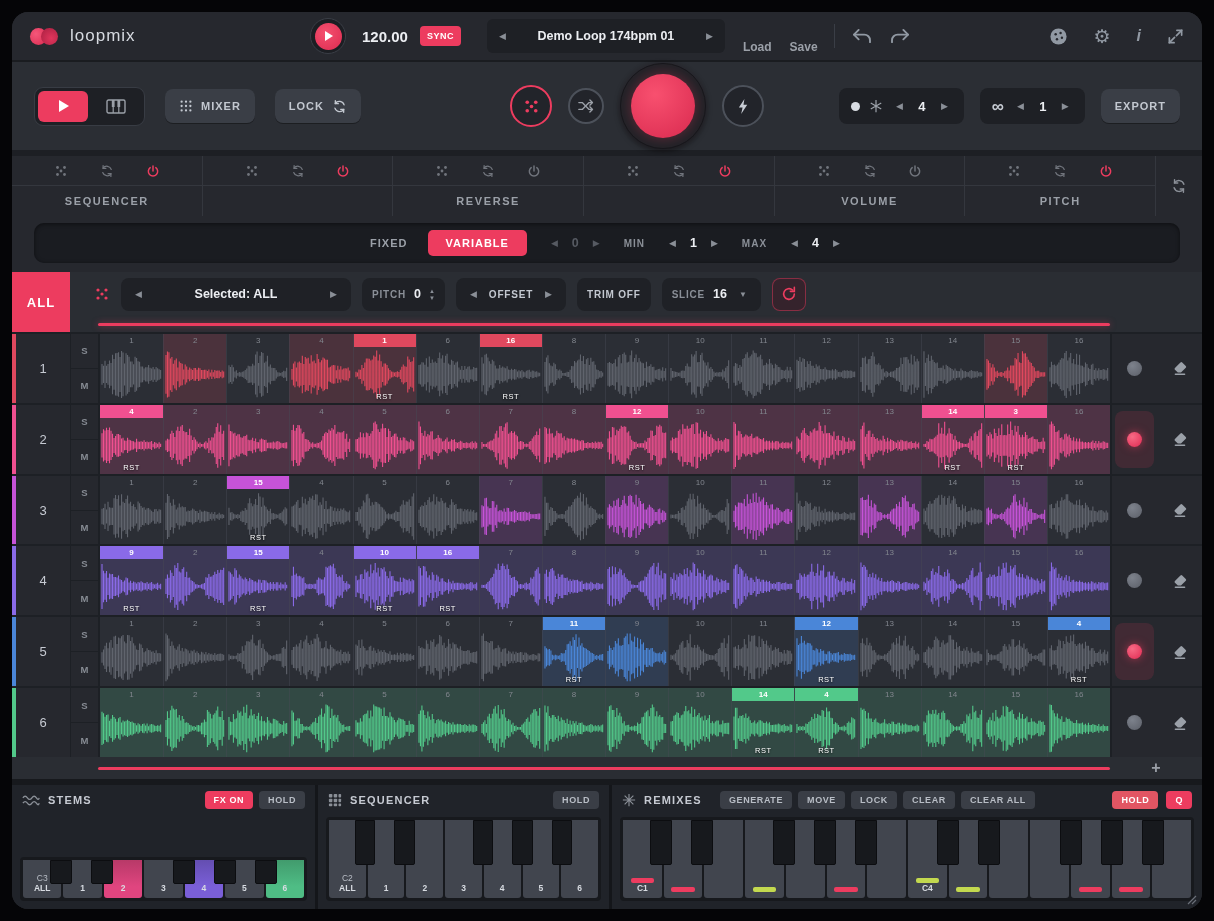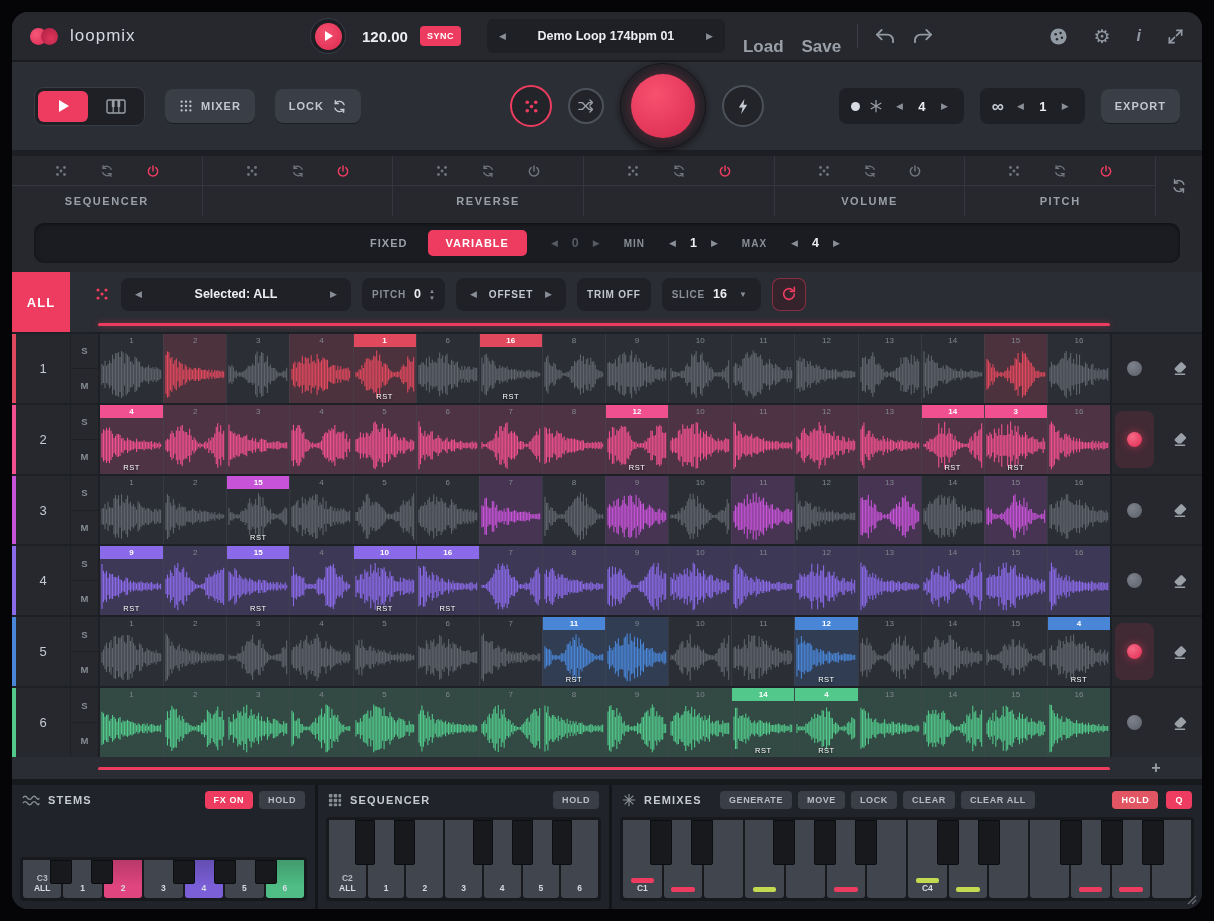--- a/index.html
+++ b/index.html
@@ -18,21 +18,21 @@
   .logo-mark i.c2 { background:radial-gradient(circle at 60% 60%, #e0355c, #a81f40); margin-left:-6px; }
   .logo-text { color:#d6dae0; font-size:17px; letter-spacing:1px; }
   .playbtn { width:36px; height:36px; border-radius:50%; background:#1c1e23; border:1px solid #3a3e46; display:flex; align-items:center; justify-content:center; flex:0 0 auto; }
   .playbtn .inner { width:27px; height:27px; border-radius:50%; background:radial-gradient(circle at 40% 35%, #f4506f, #dd2b50); display:flex; align-items:center; justify-content:center; }
   .playbtn .tri { width:0; height:0; border-left:8px solid #fff; border-top:5px solid transparent; border-bottom:5px solid transparent; margin-left:2px; }
   .bpm { color:#eceef2; font-size:15px; font-weight:700; margin:0 12px 0 16px; }
   .syncbtn { background:#ed3c5f; color:#fff; font-size:9px; font-weight:700; letter-spacing:.5px; padding:5px 7px; border-radius:4px; }
   .preset { background:#1e2025; height:34px; border-radius:6px; display:flex; align-items:center; margin-left:26px; width:238px; padding:0 8px; justify-content:space-between; }
   .preset .pname { color:#eceef2; font-size:12.5px; font-weight:700; }
   .chev { color:#8a8f97; font-size:9px; padding:4px; }
-  .txtbtn { color:#9ba0a8; font-size:17px; font-weight:700; margin-left:18px;margin-top:21px; }
+  .txtbtn { color:#9ba0a8; font-size:12px; font-weight:700; margin-left:18px;margin-top:21px; }
   .vsep { width:1px; height:24px; background:#3a3e46; margin:0 16px; }
   .iconbtn { color:#9199a3; display:flex; align-items:center; }
   .iconbtn + .iconbtn { margin-left:22px; }
   .tb-right { margin-left:auto; display:flex; align-items:center; }
   .tb-right .iconbtn + .iconbtn { margin-left:26px; }
   .gearglyph { font-size:19px; line-height:1; }
   .infoglyph { font-size:16px; font-weight:700; font-style:italic; }
 
   
   .toolbar { height:94px; background:#2b2e34; display:flex; align-items:center; padding:0 22px; position:relative; flex:0 0 auto; border-bottom:6px solid #1d1f24; }
@@ -130,21 +130,21 @@
   .pill { background:#3a3e46; color:#b8bdc5; font-size:9px; font-weight:700; letter-spacing:.6px; padding:4px 9px; border-radius:4px; white-space:nowrap; }
   .pill.red { background:#ed3c5f; color:#fff; }
   .pill.redsoft { background:#e25563; color:#fff; }
   .pillgroup { margin-left:auto; display:flex; gap:6px; }
   .remixpills { display:flex; gap:6px; margin-left:10px; flex:1; }
   .remixpills .pill { flex:0 0 auto; }
   .kbwrap { flex:1; margin:2px 8px 8px; position:relative; background:#17191d; border-radius:4px; padding:3px; }
   .wkeys { display:flex; height:100%; gap:2px; }
   .wkey { flex:1; background:#41454e; border-radius:0 0 3px 3px; position:relative; }
   .klabel { position:absolute; bottom:4px; width:100%; text-align:center; font-size:8.5px; font-weight:700; color:#d8dce2; line-height:1.25; }
-  .klabel .ktop { font-weight:700; color:#b9bec6; }
+  .klabel .ktop { font-weight:400; color:#b9bec6; }
   .ktip { position:absolute; left:20%; width:60%; height:5px; border-radius:2px; bottom:6px; }
   .bkey { position:absolute; top:3px; height:54%; background:#17191d; border:1px solid #0c0d10; border-radius:0 0 2px 2px; z-index:2; }
 
   .grip { position:absolute; right:5px; bottom:4px; color:#6a6f78; }
 </style>
 </head>
 <body>
 
 <div class="window">
 

